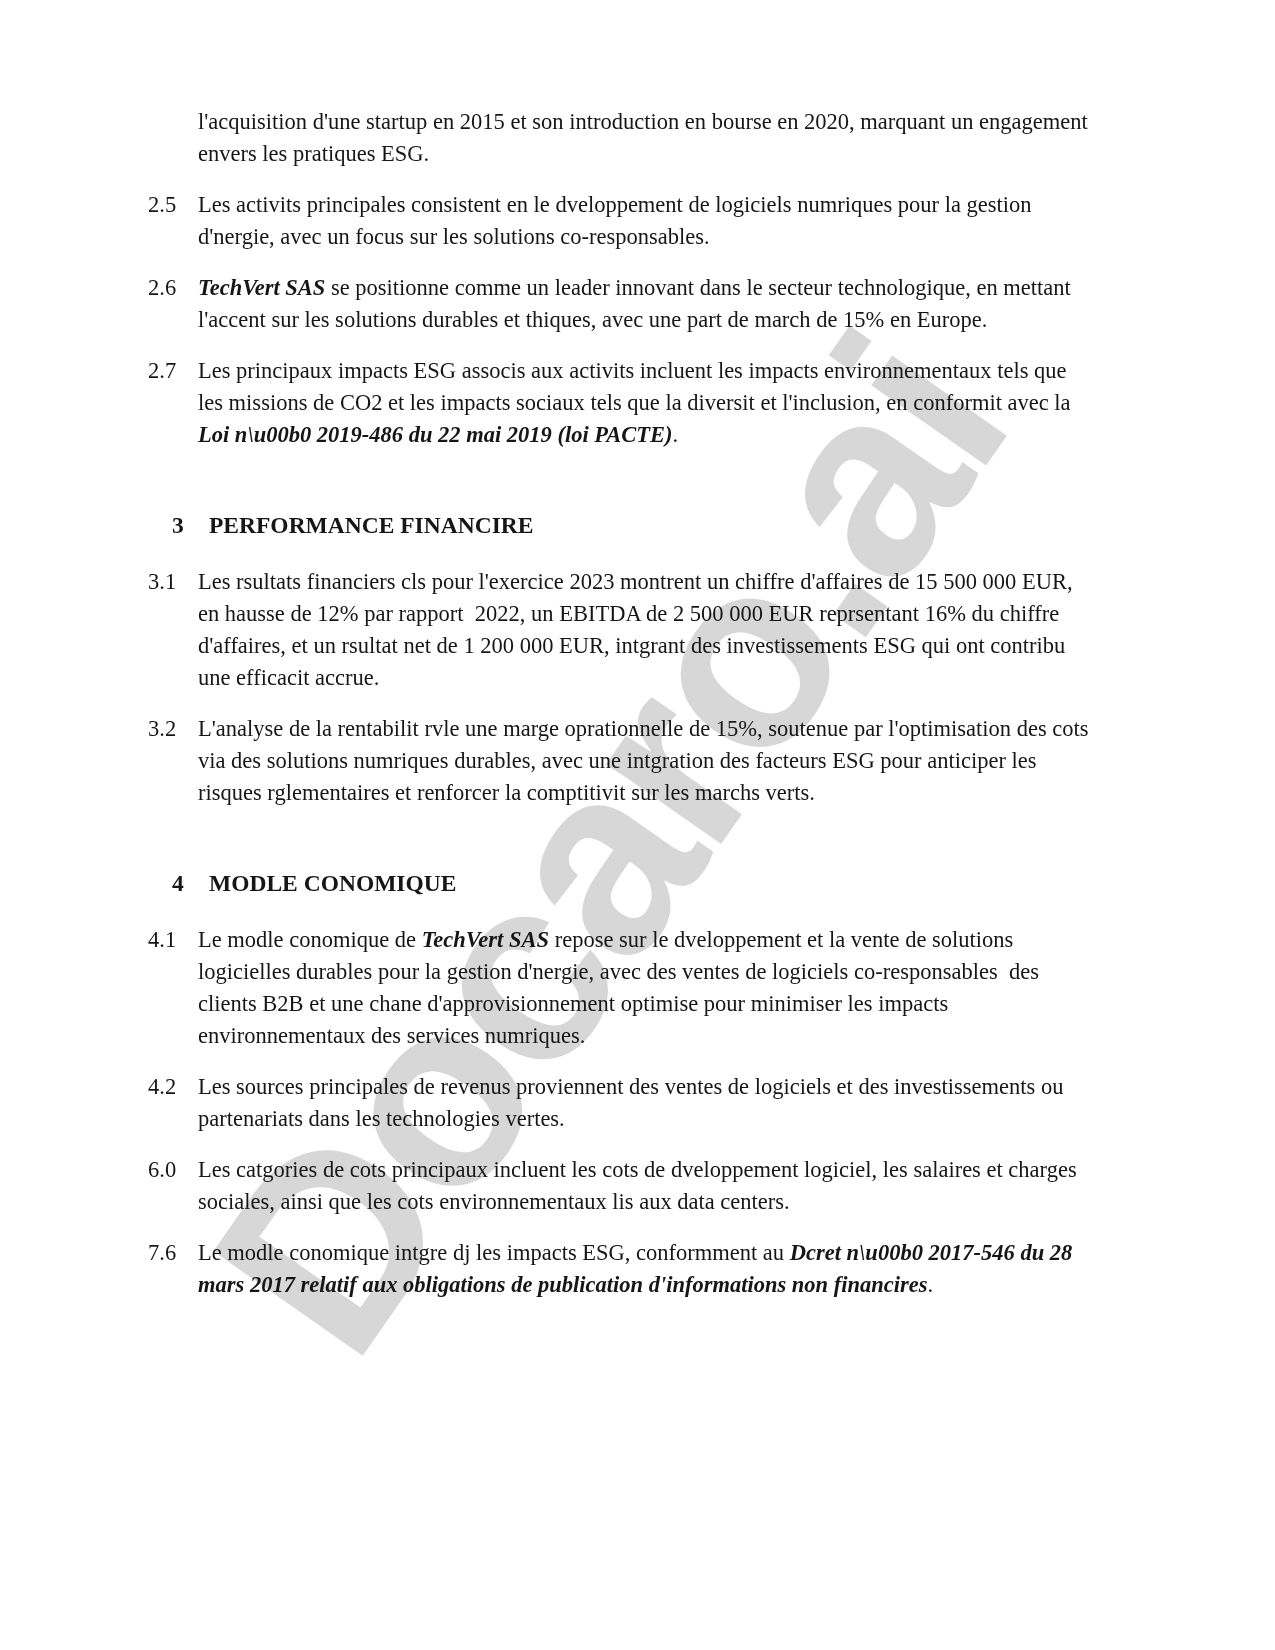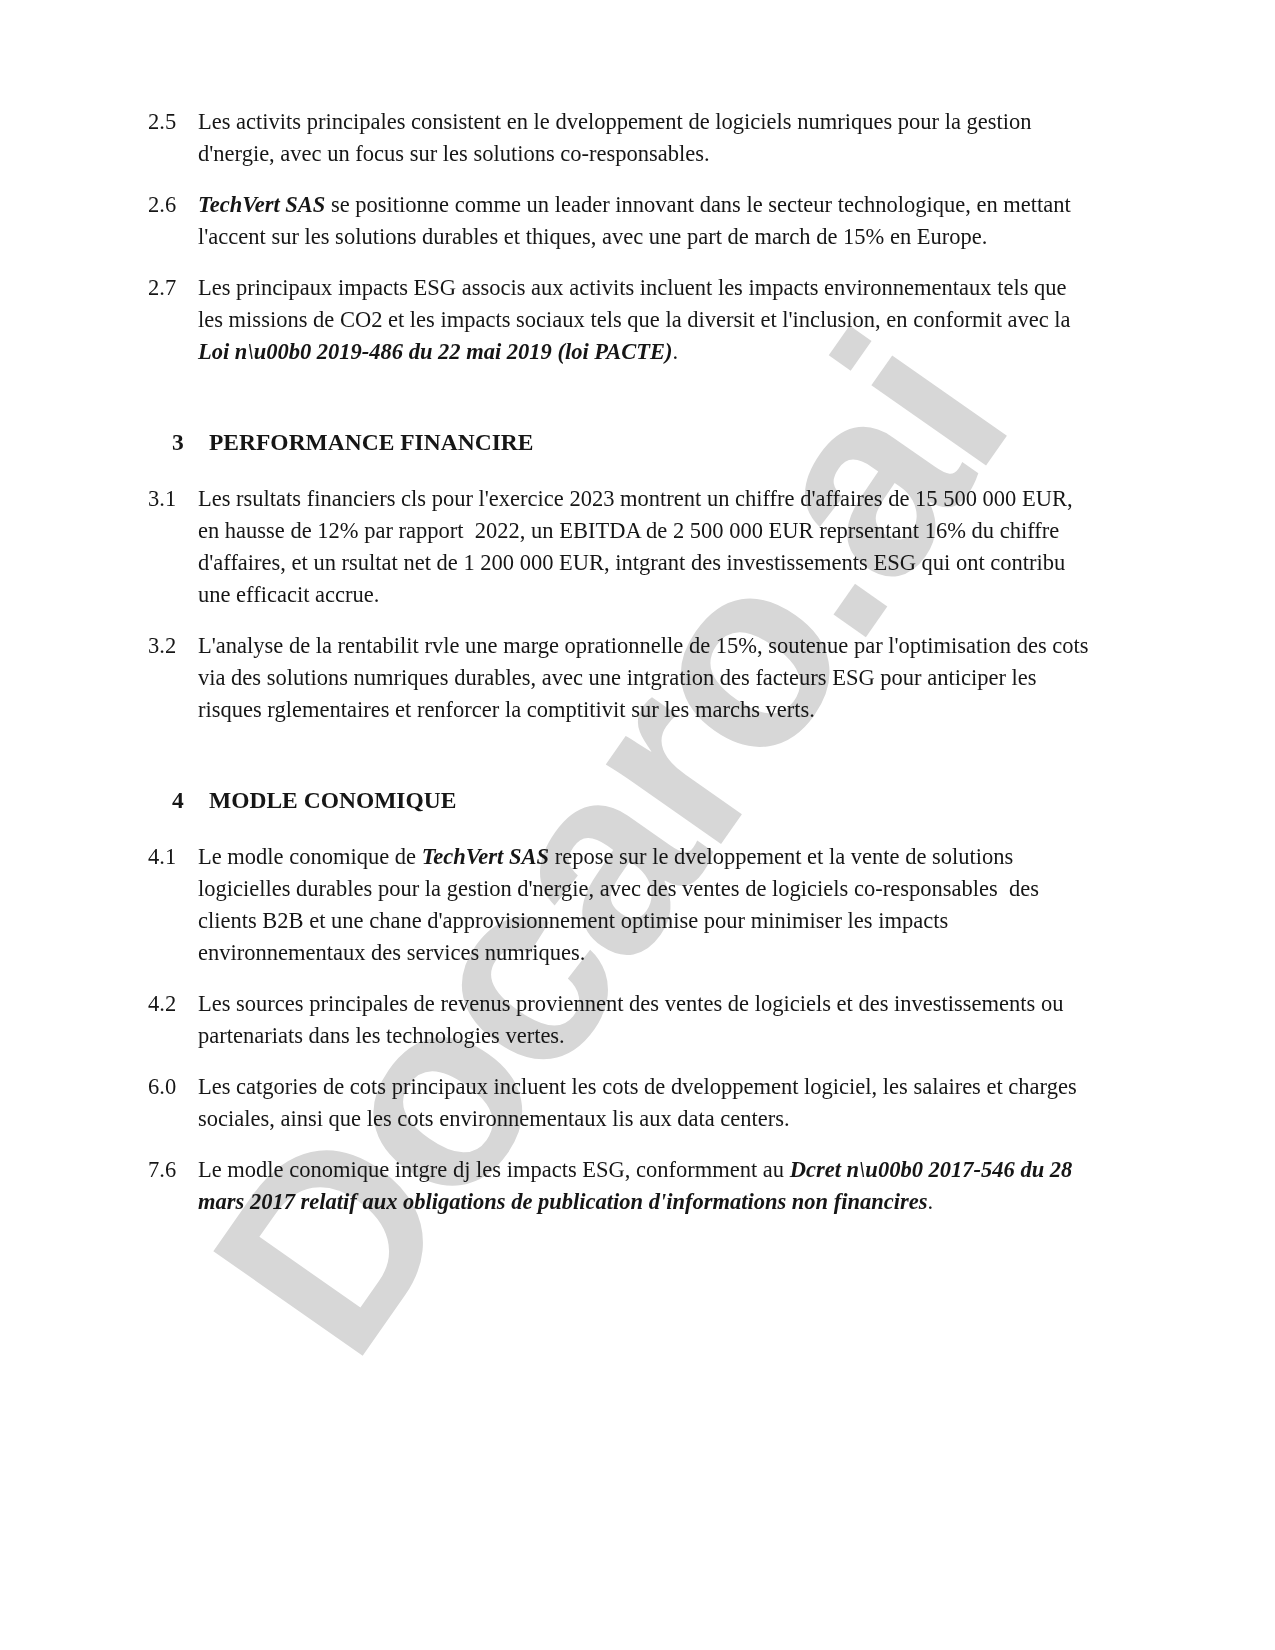--- a/index.html
+++ b/index.html
@@ -58,20 +58,24 @@
   }
   strong { font-weight: 700; font-style: italic; }
 </style>
 </head>
 <body>
 
 <div class="page" style="background: rgb(255, 255, 255); color: rgb(22, 22, 22);">
   <div class="watermark" style="color: rgb(215, 215, 215);">Docaro.ai</div>
   <div class="content">
       <div class="para">
+        <span class="num"></span>
+        <span class="ptext"><span>l'acquisition d'une startup en 2015 et son introduction en bourse en 2020, marquant un engagement envers les pratiques ESG.</span></span>
+      </div>
+      <div class="para">
         <span class="num">2.5</span>
         <span class="ptext"><span>Les activits principales consistent en le dveloppement de logiciels numriques pour la gestion d'nergie, avec un focus sur les solutions co-responsables.</span></span>
       </div>
       <div class="para">
         <span class="num">2.6</span>
         <span class="ptext"><strong>TechVert SAS</strong><span> se positionne comme un leader innovant dans le secteur technologique, en mettant l'accent sur les solutions durables et thiques, avec une part de march de 15% en Europe.</span></span>
       </div>
       <div class="para">
         <span class="num">2.7</span>
         <span class="ptext"><span>Les principaux impacts ESG associs aux activits incluent les impacts environnementaux tels que les missions de CO2 et les impacts sociaux tels que la diversit et l'inclusion, en conformit avec la </span><strong>Loi n\u00b0 2019-486 du 22 mai 2019 (loi PACTE)</strong><span>.</span></span>

